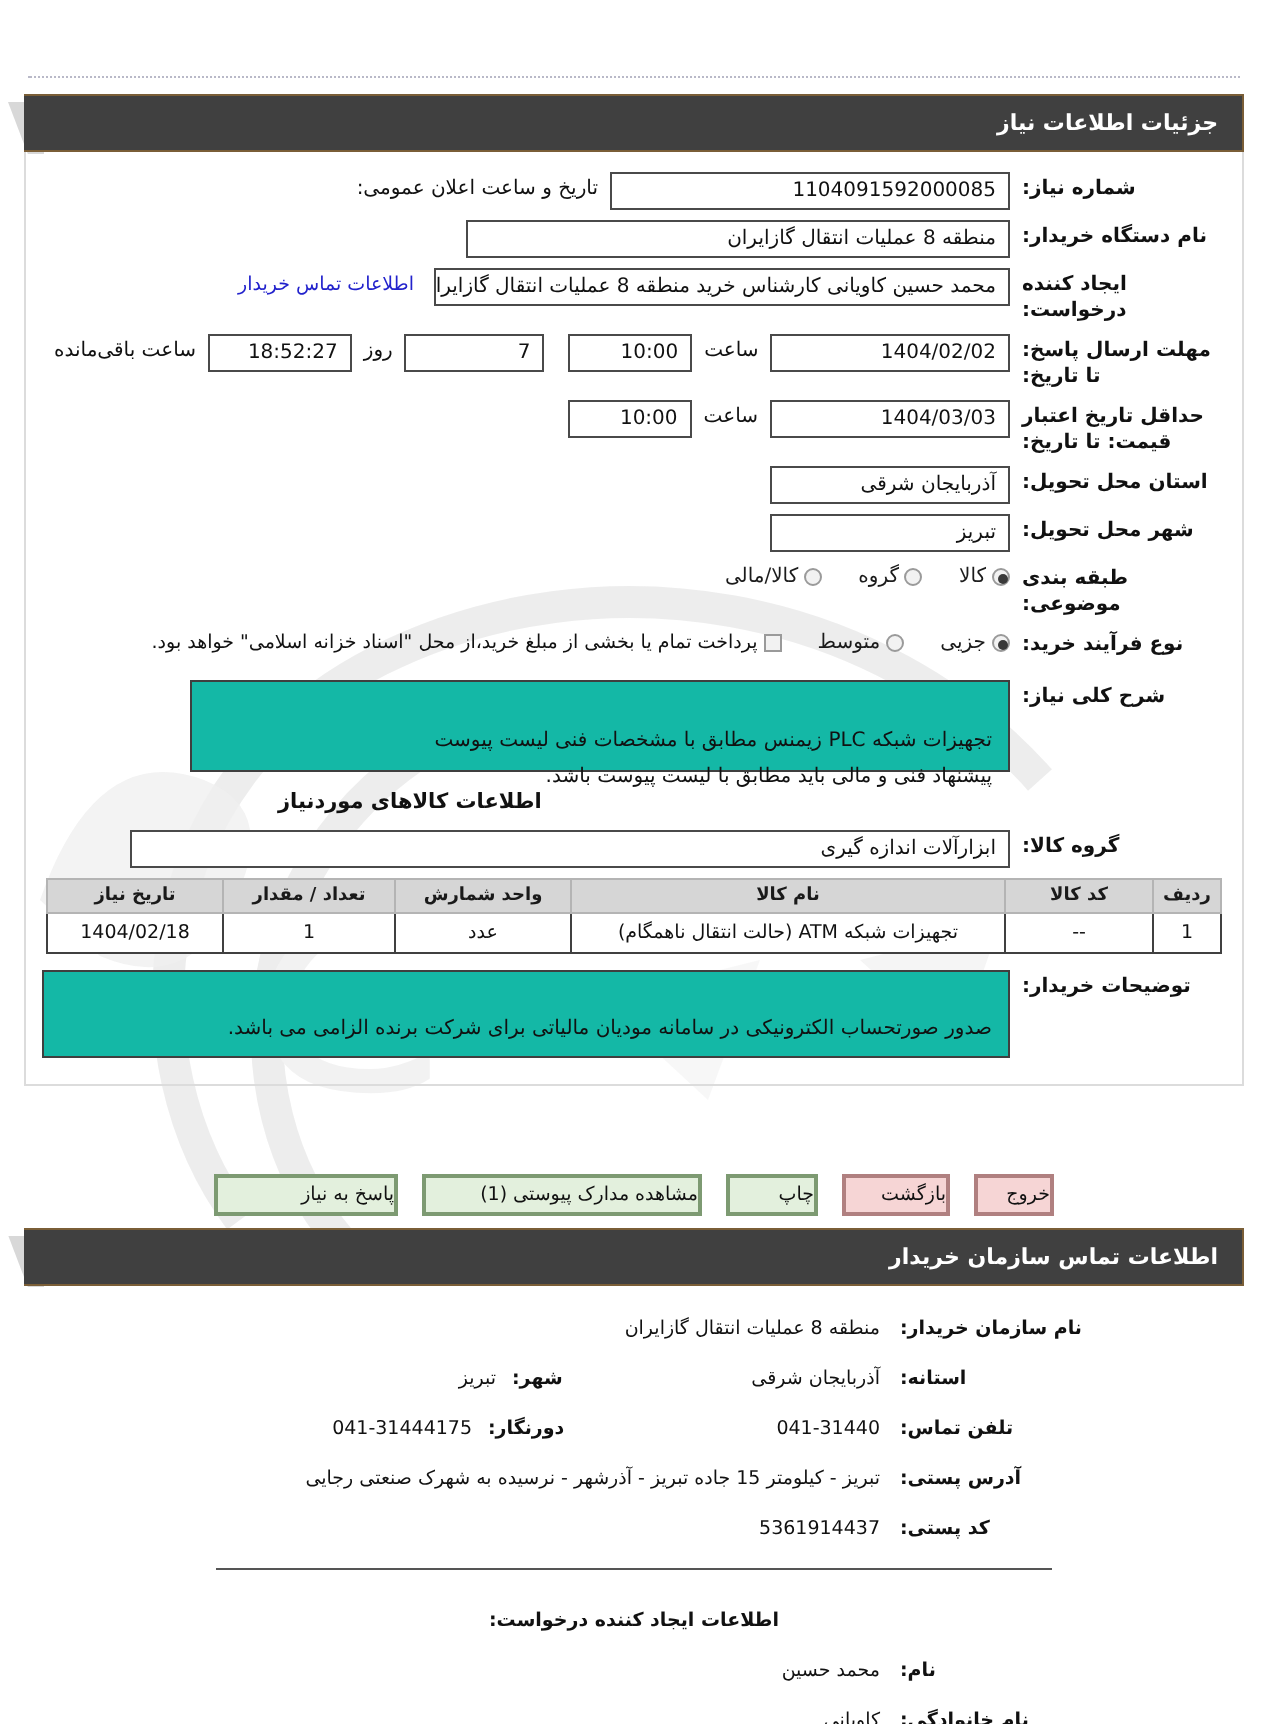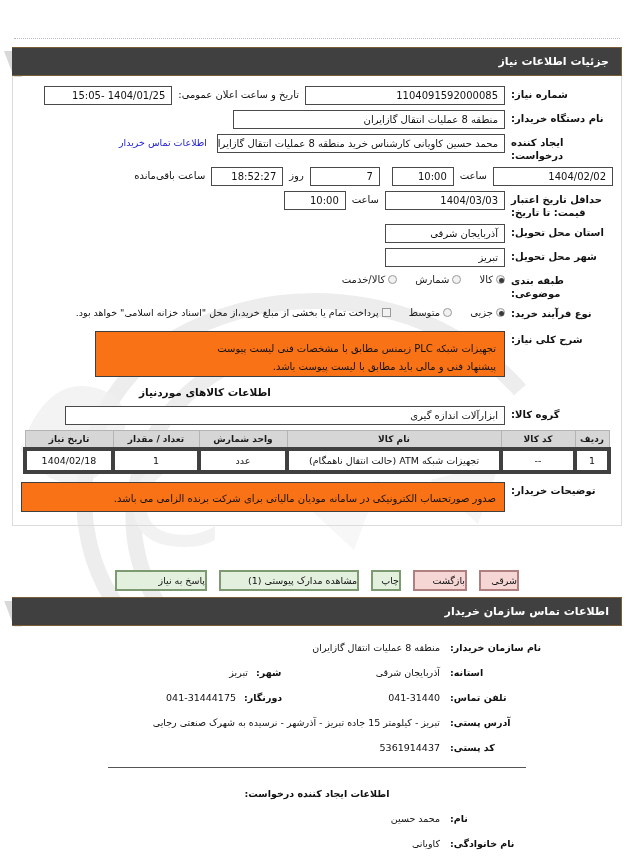--- a/index.html
+++ b/index.html
@@ -163,23 +163,23 @@
     display: inline-block;
     width: 9px; height: 9px;
     border: 1px solid #9a9a9a;
     background: #f2f2f2;
   }
   .note { font-size: 9.5px; color: #111; white-space: nowrap; }
 
   
   .ta {
     border: 1px solid #3f3f3f;
-    background: #f97316;
+    background: #14b8a6;
     font-size: 10px;
-    padding: 8px 8px;
+    padding: 21px 8px;
     text-align: right;
     line-height: 1.8;
     color: #111;
   }
   .ta.w-desc  { width: 410px; height: 46px; }
   .ta.w-buyer { width: 530px; height: 30px; line-height: 1.5; }
 
   .section-title {
     font-size: 10.5px;
     font-weight: bold;
@@ -201,21 +201,21 @@
     background: #d6d6d6;
     border: 1px solid #b4b4b4;
     color: #1a1a1a;
     font-weight: bold;
     padding: 3px 2px;
     height: 17px;
     text-align: center;
     font-size: 9px;
   }
   table.goods td {
-    border: 4px solid #404040;
+    border: 1px solid #404040;
     padding: 4px 4px;
     text-align: center;
     height: 20px;
     color: #111;
   }
   td.c-name { text-align: center; }
 
   
   .btn-bar {
     display: flex;
@@ -231,21 +231,21 @@
     border: 2px solid #15803d;
     cursor: pointer;
     color: #111;
     white-space: nowrap;
     margin-top: 32px;
   }
   .btn.green { background: #e3f0dd; border-color: #7d9a72; }
   .btn.red   { background: #f6d5d5; border-color: #b08080; }
   .btn.w1 { width: 92px; }
   .btn.w2 { width: 140px; }
-  .btn.w3 { width: 30px; }
+  .btn.w3 { width: 46px; }
   .btn.w4 { width: 54px; }
   .btn.w5 { width: 40px; }
 
   
   .contact {
     padding: 16px 0 0 0;
     font-size: 9.5px;
     color: #111;
   }
   .crow {
@@ -310,35 +310,35 @@
     <div class="bar-shadow"></div>
     <div class="bar">جزئیات اطلاعات نیاز</div>
   </div>
 
   <div class="panel">
 
     <div class="row">
       <div class="lbl">شماره نیاز:</div>
       <div class="fld w-need">1104091592000085</div>
       <div class="inline-lbl">تاریخ و ساعت اعلان عمومی:</div>
-      <div class="fld w-pub">1404/01/25 -15:05</div>
     </div>
 
     <div class="row">
       <div class="lbl">نام دستگاه خریدار:</div>
       <div class="fld w-org">منطقه 8 عملیات انتقال گازایران</div>
     </div>
 
     <div class="row">
       <div class="lbl">ایجاد کننده درخواست:</div>
       <div class="fld w-creator">محمد حسین کاویانی  کارشناس خرید  منطقه 8 عملیات انتقال گازایران</div>
       <a class="link">اطلاعات تماس خریدار</a>
     </div>
 
     <div class="row">
+      <div class="lbl">مهلت ارسال پاسخ: تا تاریخ:</div>
       <div class="fld w-date">1404/02/02</div>
       <div class="inline-lbl">ساعت</div>
       <div class="fld w-time">10:00</div>
       <div style="width:12px"></div>
       <div class="fld w-days">7</div>
       <div class="inline-lbl">روز</div>
       <div class="fld w-remain">18:52:27</div>
       <div class="inline-lbl">ساعت باقی‌مانده</div>
     </div>
 
@@ -361,25 +361,25 @@
 
     <div class="row">
       <div class="lbl">طبقه بندی موضوعی:</div>
       <div class="radio-group">
         <span class="opt">
           <span class="rdo on"></span>
           <span>کالا</span>
         </span>
         <span class="opt">
           <span class="rdo"></span>
-          <span>شمارش</span>
+          <span>گروه</span>
         </span>
         <span class="opt">
           <span class="rdo"></span>
-          <span>کالا/خدمت</span>
+          <span>کالا/مالی</span>
         </span>
       </div>
     </div>
 
     <div class="row">
       <div class="lbl">نوع فرآیند خرید:</div>
       <div class="radio-group">
         <span class="opt">
           <span class="rdo on"></span>
           <span>جزیی</span>
@@ -436,21 +436,21 @@
     </div>
 
     <div class="row" style="margin-top:8px">
       <div class="lbl">توضیحات خریدار:</div>
       <div class="ta w-buyer">صدور  صورتحساب  الکترونیکی  در سامانه مودیان  مالیاتی برای شرکت برنده الزامی می باشد.</div>
     </div>
 
   </div>
 
   <div class="btn-bar">
-    <div class="btn red w5">شرقی</div>
+    <div class="btn red w5">خروج</div>
     <div class="btn red w4">بازگشت</div>
     <div class="btn green w3">چاپ</div>
     <div class="btn green w2">مشاهده مدارک پیوستی (1)</div>
     <div class="btn green w1">پاسخ به نیاز</div>
   </div>
 
   <div class="bar-wrap">
     <div class="bar-shadow"></div>
     <div class="bar">اطلاعات تماس سازمان خریدار</div>
   </div>

